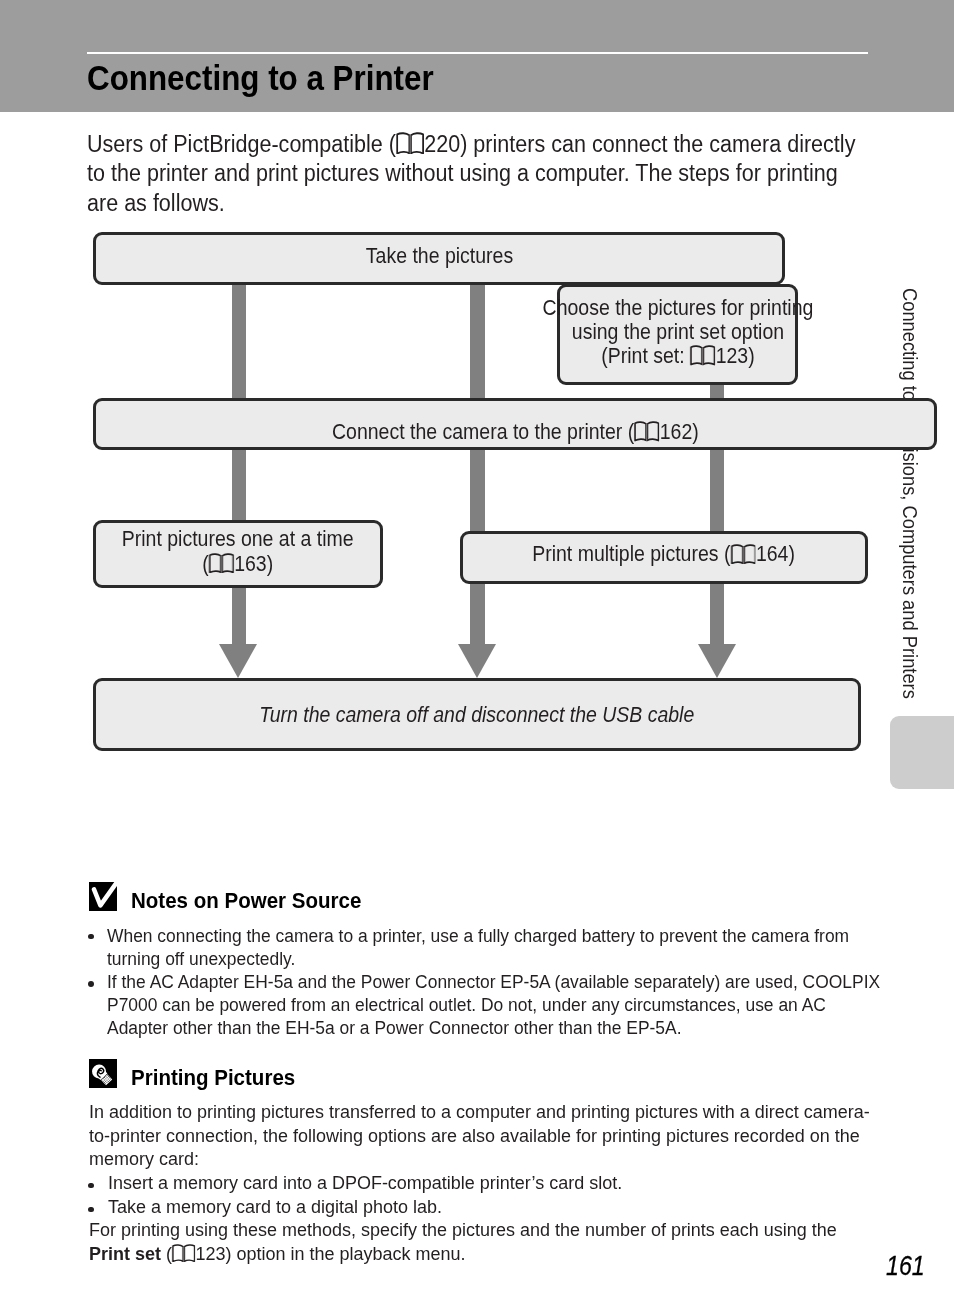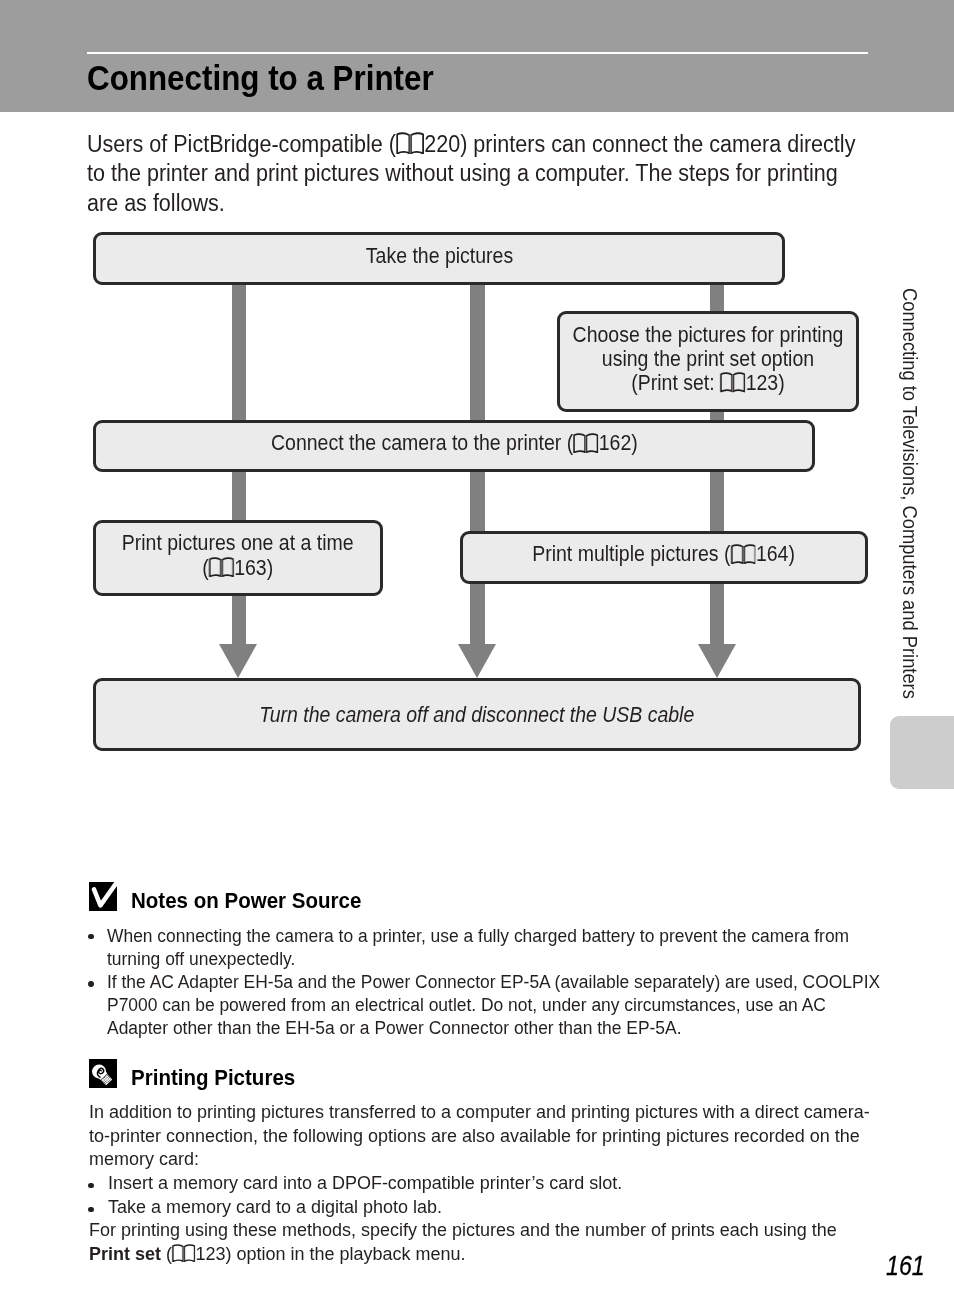--- a/index.html
+++ b/index.html
@@ -75,45 +75,45 @@
   <div class="ahead" style="left:219.2px;top:644.3px;"></div>
   <div class="shaft" style="left:470px;top:280px;width:14.7px;height:365px;"></div>
   <div class="ahead" style="left:457.7px;top:644.3px;"></div>
   <div class="shaft" style="left:709.8px;top:280px;width:14.7px;height:365px;"></div>
   <div class="ahead" style="left:697.5px;top:644.3px;"></div>
 
   <div class="fbox" style="left:93px;top:232.3px;width:692px;height:52.8px;">
     <span>Take the pictures</span>
   </div>
 
-  <div class="fbox" style="left:557px;top:311px;width:302px;height:101.0px;">
+  <div class="fbox" style="left:557px;top:284px;width:241px;height:101.0px;">
     <span>
       <span>Choose the pictures for printing</span><br>
       <span>using the print set option</span><br>
       <span>(Print set: </span><span class="bk"><svg viewBox="0 0 32 24" preserveAspectRatio="none" style="display:block;width:100%;height:100%">
             <g fill="none" stroke="currentColor" stroke-width="2.0" stroke-linejoin="round">
               <path d="M1.3,2.6 C5.4,0.6 11.6,1.1 15.1,3.4 L15.1,23.0 C11.6,20.7 5.4,21.1 1.3,23.2 Z"></path>
               <path d="M30.7,2.6 C26.6,0.6 20.4,1.1 16.9,3.4 L16.9,23.0 C20.4,20.7 26.6,21.1 30.7,23.2 Z"></path>
             </g>
             <rect x="15.45" y="3.2" width="1.1" height="20.0" fill="#8a8a8a"></rect>
           </svg></span><span>123</span><span>)</span>
     </span>
   </div>
 
-  <div class="fbox" style="left:93px;top:420px;width:722px;height:52.0px;">
+  <div class="fbox" style="left:93px;top:398px;width:844px;height:52.0px;align-items:flex-end;">
     <span style="top:-2.6px"><span>Connect the camera to the printer (</span><span class="bk"><svg viewBox="0 0 32 24" preserveAspectRatio="none" style="display:block;width:100%;height:100%">
             <g fill="none" stroke="currentColor" stroke-width="2.0" stroke-linejoin="round">
               <path d="M1.3,2.6 C5.4,0.6 11.6,1.1 15.1,3.4 L15.1,23.0 C11.6,20.7 5.4,21.1 1.3,23.2 Z"></path>
               <path d="M30.7,2.6 C26.6,0.6 20.4,1.1 16.9,3.4 L16.9,23.0 C20.4,20.7 26.6,21.1 30.7,23.2 Z"></path>
             </g>
             <rect x="15.45" y="3.2" width="1.1" height="20.0" fill="#8a8a8a"></rect>
           </svg></span><span>162</span><span>)</span></span>
   </div>
 
-  <div class="fbox" style="left:93px;top:520.0px;width:290px;height:76.0px;">
+  <div class="fbox" style="left:93px;top:520.0px;width:290px;height:68px;">
     <span>
       <span>Print pictures one at a time</span><br>
       <span>(</span><span class="bk"><svg viewBox="0 0 32 24" preserveAspectRatio="none" style="display:block;width:100%;height:100%">
             <g fill="none" stroke="currentColor" stroke-width="2.0" stroke-linejoin="round">
               <path d="M1.3,2.6 C5.4,0.6 11.6,1.1 15.1,3.4 L15.1,23.0 C11.6,20.7 5.4,21.1 1.3,23.2 Z"></path>
               <path d="M30.7,2.6 C26.6,0.6 20.4,1.1 16.9,3.4 L16.9,23.0 C20.4,20.7 26.6,21.1 30.7,23.2 Z"></path>
             </g>
             <rect x="15.45" y="3.2" width="1.1" height="20.0" fill="#8a8a8a"></rect>
           </svg></span><span>163</span><span>)</span>
     </span>

